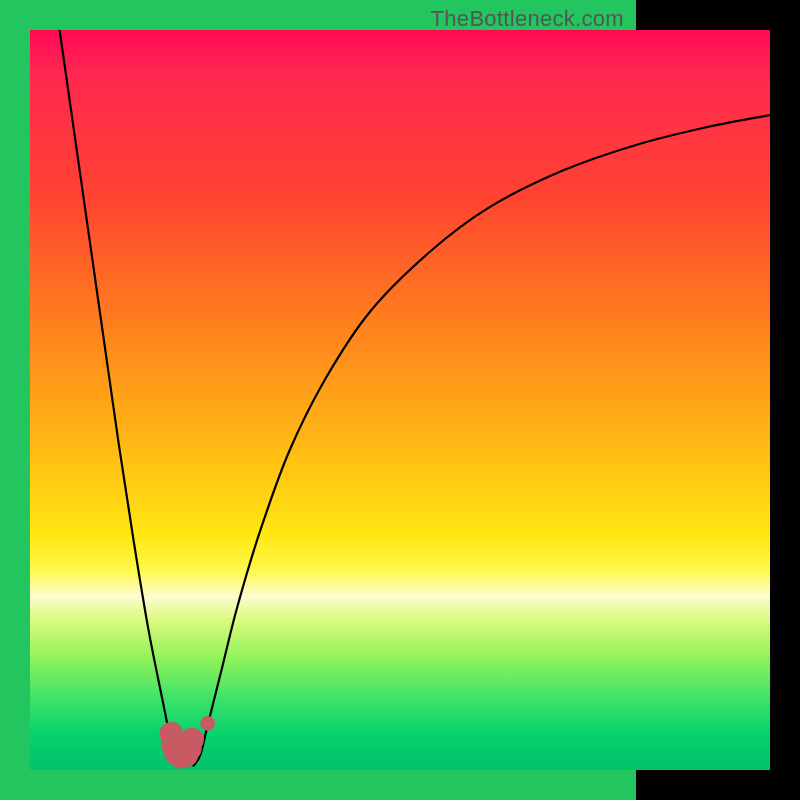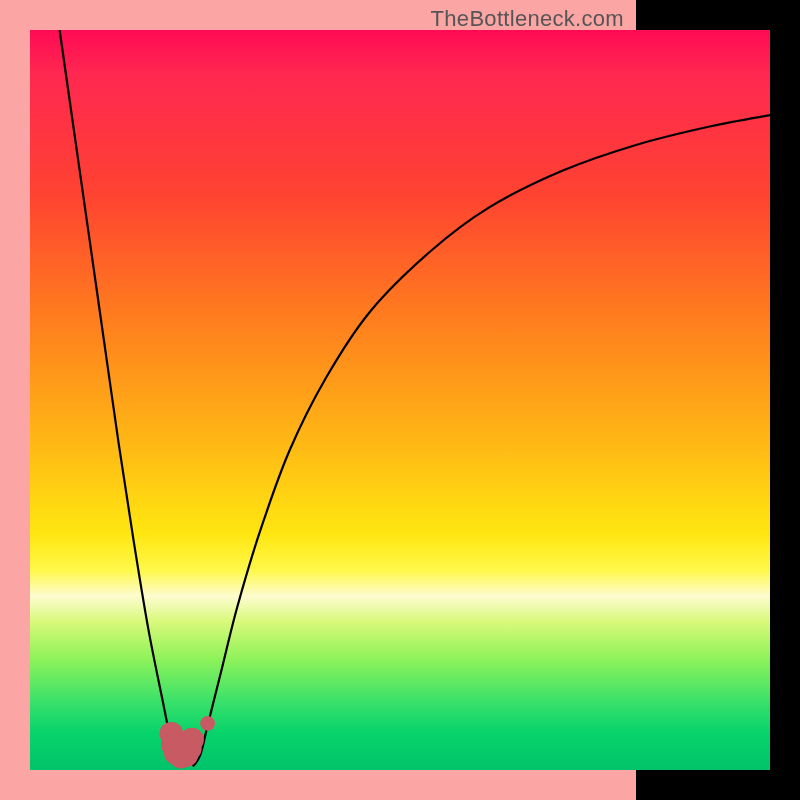--- a/index.html
+++ b/index.html
@@ -10,21 +10,21 @@
     overflow: hidden;
     background: #000;
     font-family: Arial, Helvetica, sans-serif;
   }
   .frame {
     position: absolute;
     left: 0;
     top: 0;
     width: 636px;
     height: 800px;
-    background: #fca5a5;
+    background: #22c55e;
   }
   .plot {
     position: absolute;
     left: 30px;
     top: 30px;
     width: 740px;
     height: 740px;
     
     background: linear-gradient(
       to bottom,

